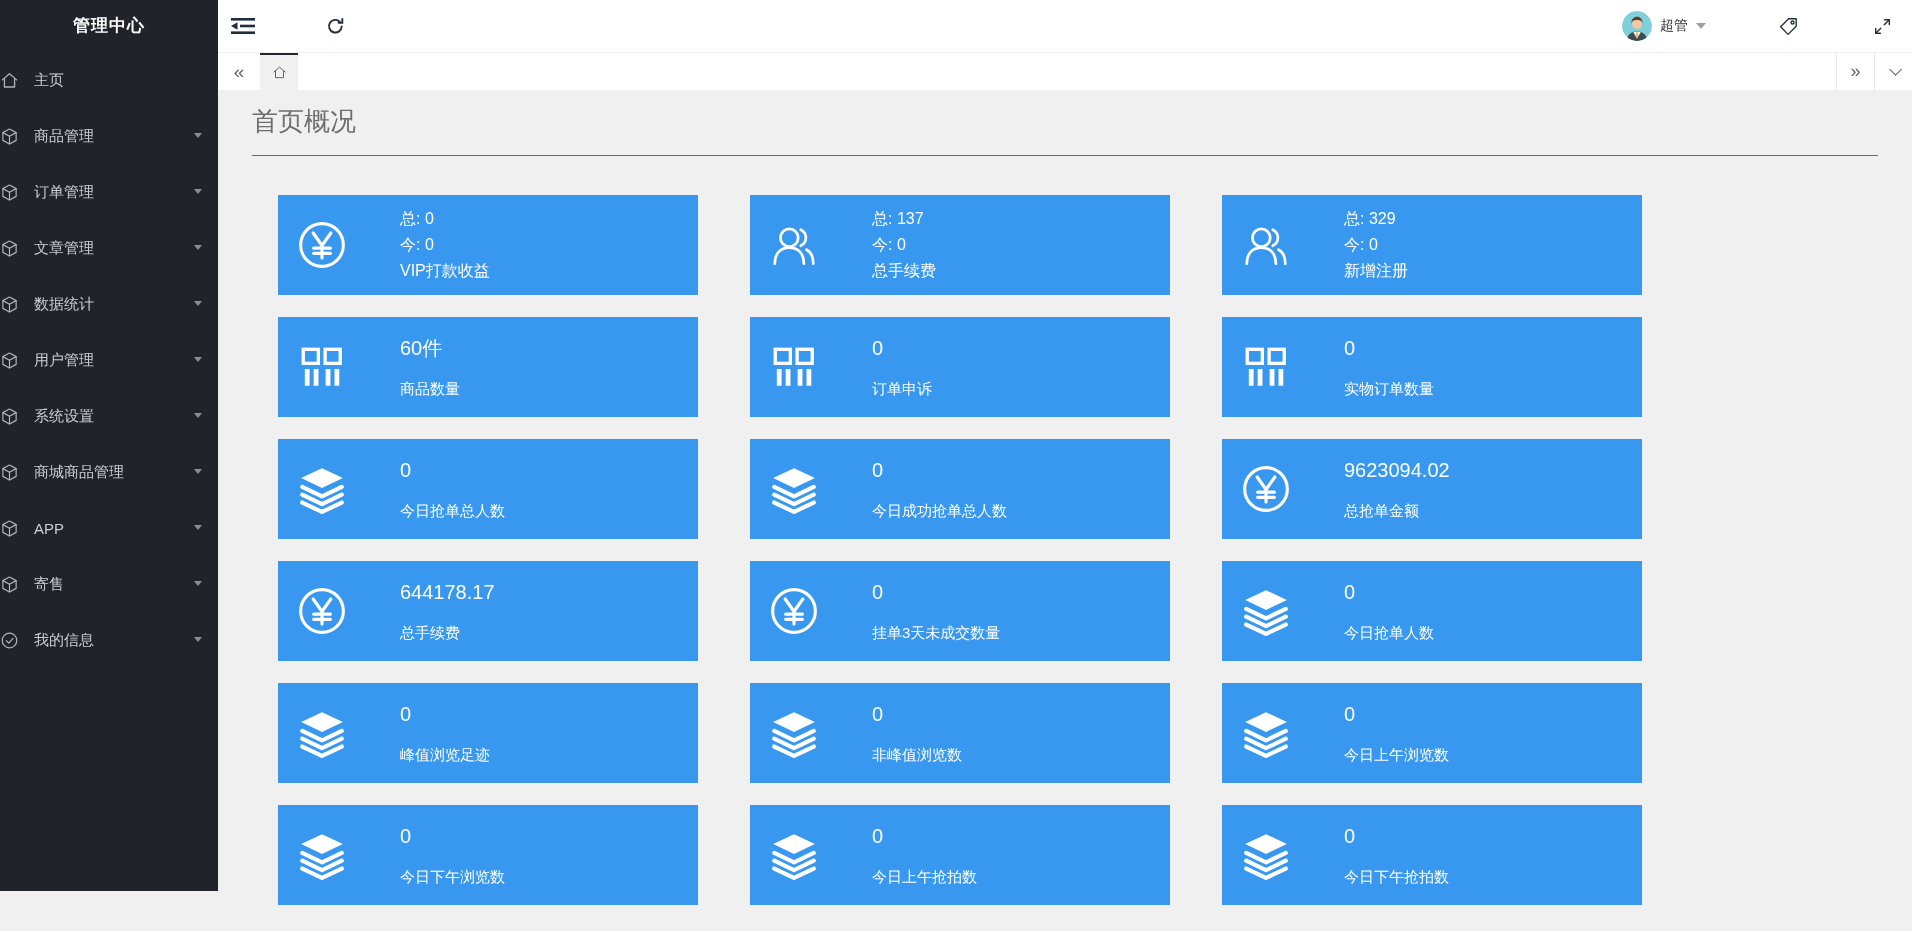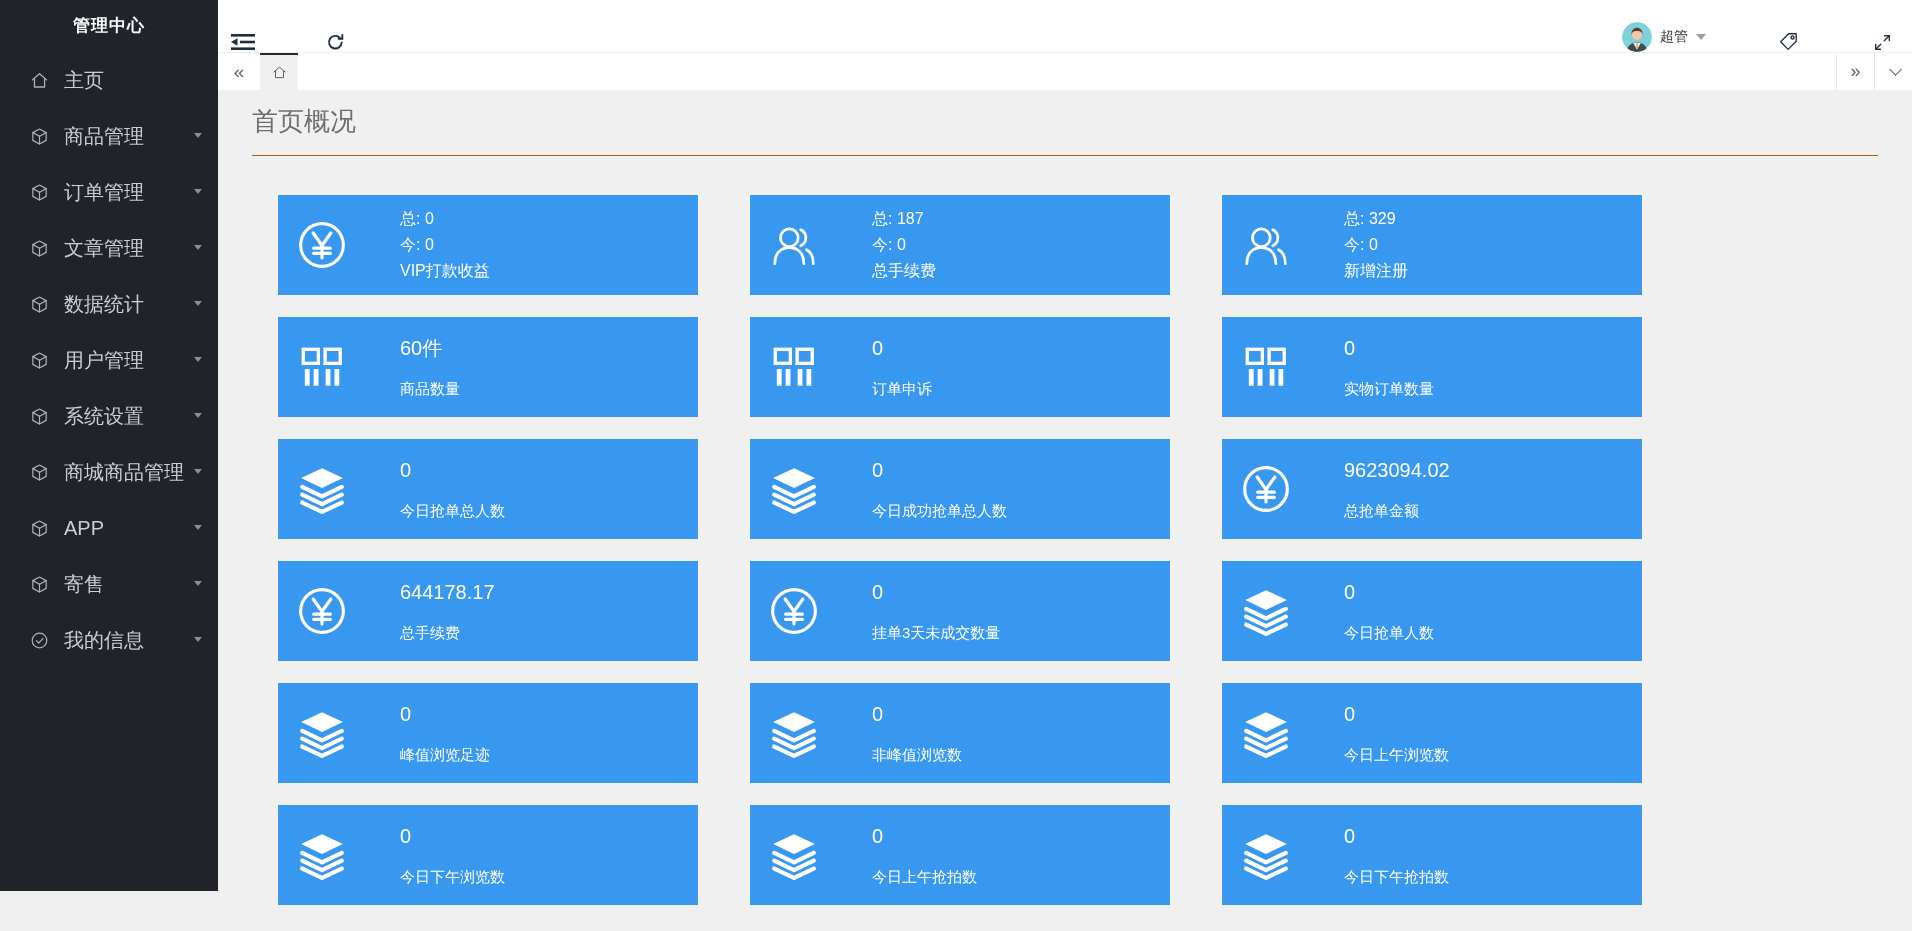--- a/index.html
+++ b/index.html
@@ -21,36 +21,36 @@
     background:var(--sidebar-bg);
     z-index:5;
   }
   .sidebar-title{
     height:52px;line-height:52px;text-align:center;
     color:#ffffff;font-size:17px;font-weight:bold;letter-spacing:1px;
   }
   .menu{list-style:none;}
   .menu-item{
     position:relative;height:56px;display:flex;align-items:center;
-    padding-left:30px;color:#c9cdd4;font-size:20px;cursor:pointer;
+    color:#c9cdd4;font-size:15px;cursor:pointer;
   }
   .mi-icon{width:19px;height:19px;margin-right:15px;display:flex;align-items:center;justify-content:center;color:#aeb3bc;flex:0 0 19px;}
   .mi-icon svg{width:19px;height:19px;}
   .mi-label{flex:1;white-space:nowrap;}
   .mi-caret{
     position:absolute;right:16px;top:50%;margin-top:-3px;
     width:0;height:0;border-left:4.5px solid transparent;border-right:4.5px solid transparent;
     border-top:5.5px solid #8a8f99;
   }
 
   
   .main{position:absolute;left:218px;top:0;width:1694px;height:931px;}
 
   .toolbar{
-    height:52px;background:#ffffff;display:flex;align-items:flex-end;
+    height:52px;background:#ffffff;display:flex;align-items:center;
     padding:0 14px 0 12px;
     gap:40px;
   }
   .tb-icon{display:flex;align-items:center;justify-content:center;color:#1f2d3d;cursor:pointer;}
   .tb-collapse svg{width:26px;height:20px;}
   .tb-refresh{margin-left:30px;}
   .tb-refresh svg{width:19px;height:19px;}
   .tb-spacer{flex:1;}
   .tb-user{display:flex;align-items:center;cursor:pointer;}
   .tb-avatar{width:30px;height:30px;border-radius:50%;overflow:hidden;flex:0 0 30px;}
@@ -333,21 +333,21 @@
         <div class="card triple">
     <span class="card-icon">
             <svg viewBox="0 0 48 48" fill="none" stroke="currentColor" stroke-width="2.6" stroke-linecap="round" stroke-linejoin="round">
     <circle cx="19.5" cy="17" r="8.5"></circle>
     <path d="M5.5 42 C5.5 31.5 11.5 26.5 19.5 26.5 C27.5 26.5 33.5 31.5 33.5 42"></path>
     <path d="M30.5 9.3 A8.5 8.5 0 0 1 30.5 24.7"></path>
     <path d="M36 28.5 C41 31 42.5 36 42.5 42"></path>
   </svg>
           </span>
     <div class="card-body">
-            <div class="card-line">总:  187</div>
+            <div class="card-line">总:  137</div>
             <div class="card-line">今:  0</div>
             <div class="card-label">总手续费</div>
           </div>
   </div>
         <div class="card triple">
     <span class="card-icon">
             <svg viewBox="0 0 48 48" fill="none" stroke="currentColor" stroke-width="2.6" stroke-linecap="round" stroke-linejoin="round">
     <circle cx="19.5" cy="17" r="8.5"></circle>
     <path d="M5.5 42 C5.5 31.5 11.5 26.5 19.5 26.5 C27.5 26.5 33.5 31.5 33.5 42"></path>
     <path d="M30.5 9.3 A8.5 8.5 0 0 1 30.5 24.7"></path>

